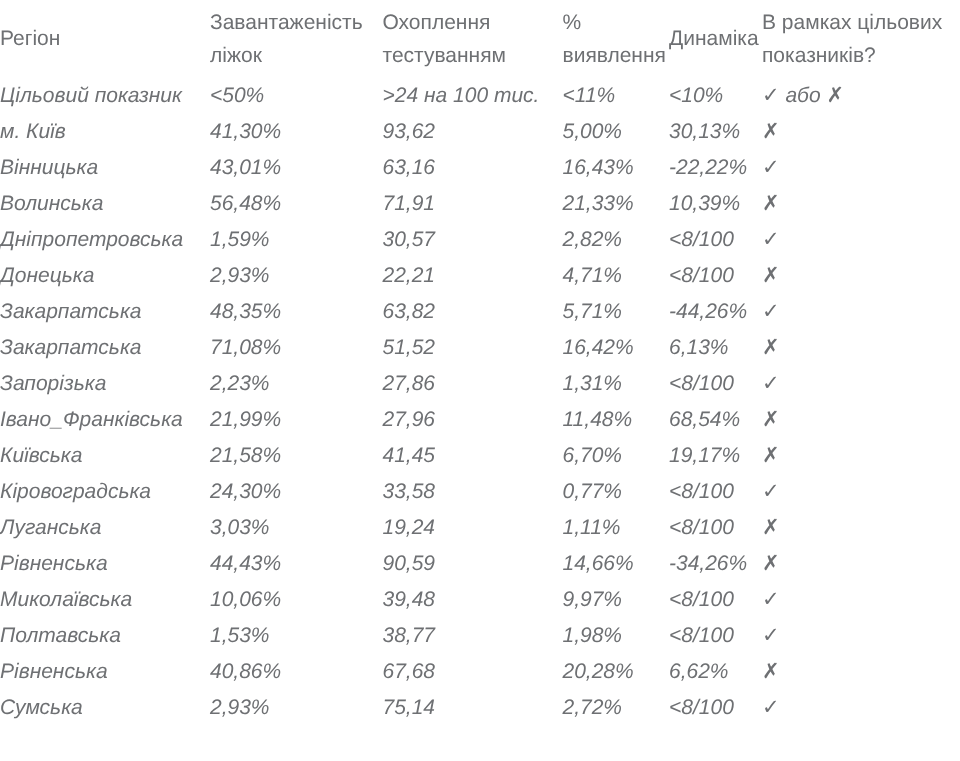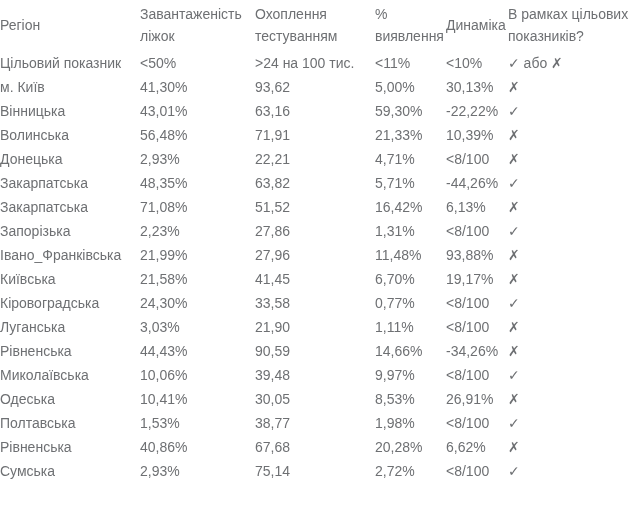--- a/index.html
+++ b/index.html
@@ -28,21 +28,21 @@
   col.c5 { width: 62px; }
   col.c6 { width: 132px; }
   th, td {
     padding: 0;
     text-align: left;
     font-weight: normal;
     vertical-align: middle;
     color: #6e7073;
   }
   thead tr { height: 51px; }
-  tbody tr { height: 24px; }
+  tbody tr { height: 24px; font-style: italic; }
   th {
     line-height: 1.55;
     white-space: normal;
   }
   th.nowrap { white-space: nowrap; }
   td {
     white-space: nowrap;
     overflow: visible;
   }
   .first-col { padding-left: 0; }
@@ -83,33 +83,41 @@
         <td>41,30%</td>
         <td>93,62</td>
         <td>5,00%</td>
         <td>30,13%</td>
         <td>✗</td>
       </tr>
       <tr>
         <td class="first-col">Вінницька</td>
         <td>43,01%</td>
         <td>63,16</td>
-        <td>59,30%</td>
+        <td>16,43%</td>
         <td>-22,22%</td>
         <td>✓</td>
       </tr>
       <tr>
         <td class="first-col">Волинська</td>
         <td>56,48%</td>
         <td>71,91</td>
         <td>21,33%</td>
         <td>10,39%</td>
         <td>✗</td>
       </tr>
       <tr>
+        <td class="first-col">Дніпропетровська</td>
+        <td>1,59%</td>
+        <td>30,57</td>
+        <td>2,82%</td>
+        <td>&lt;8/100</td>
+        <td>✓</td>
+      </tr>
+      <tr>
         <td class="first-col">Донецька</td>
         <td>2,93%</td>
         <td>22,21</td>
         <td>4,71%</td>
         <td>&lt;8/100</td>
         <td>✗</td>
       </tr>
       <tr>
         <td class="first-col">Закарпатська</td>
         <td>48,35%</td>
@@ -132,21 +140,21 @@
         <td>27,86</td>
         <td>1,31%</td>
         <td>&lt;8/100</td>
         <td>✓</td>
       </tr>
       <tr>
         <td class="first-col">Івано_Франківська</td>
         <td>21,99%</td>
         <td>27,96</td>
         <td>11,48%</td>
-        <td>93,88%</td>
+        <td>68,54%</td>
         <td>✗</td>
       </tr>
       <tr>
         <td class="first-col">Київська</td>
         <td>21,58%</td>
         <td>41,45</td>
         <td>6,70%</td>
         <td>19,17%</td>
         <td>✗</td>
       </tr>
@@ -154,21 +162,21 @@
         <td class="first-col">Кіровоградська</td>
         <td>24,30%</td>
         <td>33,58</td>
         <td>0,77%</td>
         <td>&lt;8/100</td>
         <td>✓</td>
       </tr>
       <tr>
         <td class="first-col">Луганська</td>
         <td>3,03%</td>
-        <td>21,90</td>
+        <td>19,24</td>
         <td>1,11%</td>
         <td>&lt;8/100</td>
         <td>✗</td>
       </tr>
       <tr>
         <td class="first-col">Рівненська</td>
         <td>44,43%</td>
         <td>90,59</td>
         <td>14,66%</td>
         <td>-34,26%</td>
@@ -176,28 +184,20 @@
       </tr>
       <tr>
         <td class="first-col">Миколаївська</td>
         <td>10,06%</td>
         <td>39,48</td>
         <td>9,97%</td>
         <td>&lt;8/100</td>
         <td>✓</td>
       </tr>
       <tr>
-        <td class="first-col">Одеська</td>
-        <td>10,41%</td>
-        <td>30,05</td>
-        <td>8,53%</td>
-        <td>26,91%</td>
-        <td>✗</td>
-      </tr>
-      <tr>
         <td class="first-col">Полтавська</td>
         <td>1,53%</td>
         <td>38,77</td>
         <td>1,98%</td>
         <td>&lt;8/100</td>
         <td>✓</td>
       </tr>
       <tr>
         <td class="first-col">Рівненська</td>
         <td>40,86%</td>

